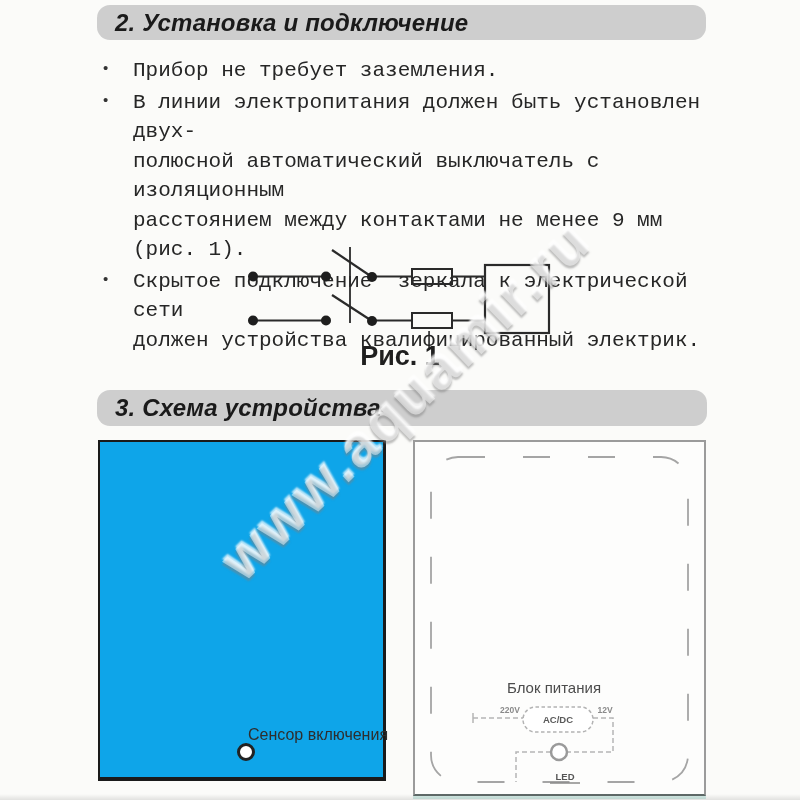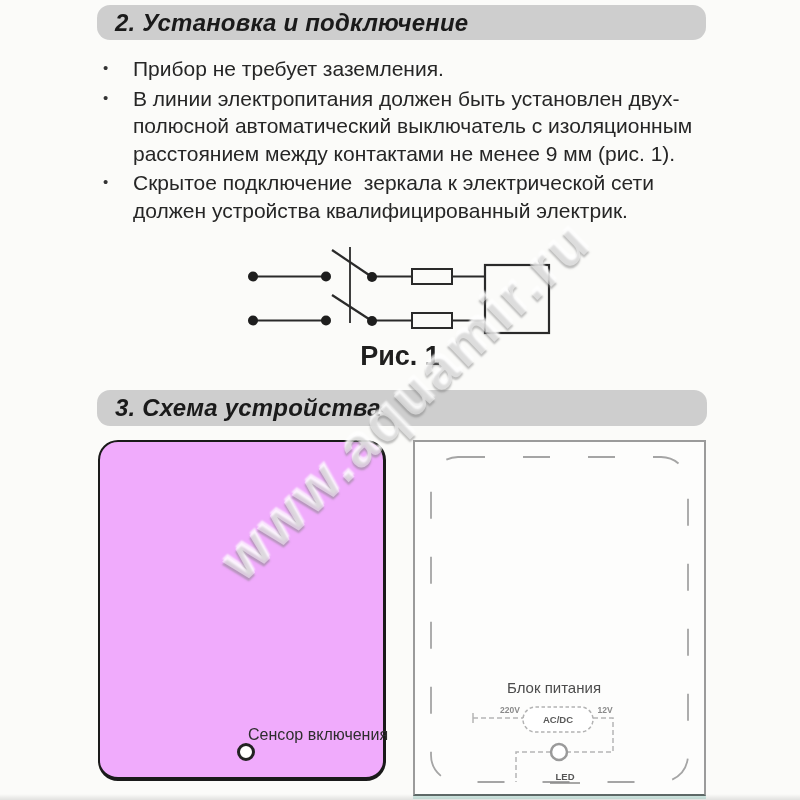--- a/index.html
+++ b/index.html
@@ -23,34 +23,33 @@
   
   .bullets{
     position:absolute;left:98px;top:55px;width:618px;
     list-style:none;margin:0;padding:0;
     font-size:21px;line-height:27.5px;color:#262626;
   }
   .bullets li{position:relative;padding-left:35px;margin-bottom:2px;}
   .bullets .marker{
     position:absolute;left:5px;top:-1px;font-size:15px;color:#333;
   }
-  .btext{white-space:pre-wrap;}
+  .btext{white-space:pre-wrap;font-family:Liberation Mono, monospace;}
   
   .circuit{position:absolute;left:240px;top:233px;}
   .fig-caption{
     position:absolute;left:240px;top:341px;width:320px;
     text-align:center;font-size:27px;font-weight:700;color:#1f1f1f;
   }
   
   .front-view{
     position:absolute;left:98px;top:440px;width:288px;height:341px;
     border-style:solid;border-color:#1a1a1a;
     border-width:2px 3px 4px 2px;box-sizing:border-box;
-    background:#f0abfc;
-    border-radius:20px;
+    background:#0ea5e9;
   }
   .sensor-dot{
     position:absolute;left:137px;top:301px;width:12px;height:12px;
     border:3px solid #222;border-radius:50%;background:#fff;
   }
   .sensor-label{
     position:absolute;left:148px;top:284px;
     font-size:16px;color:#2e2e2e;white-space:nowrap;
   }
   

